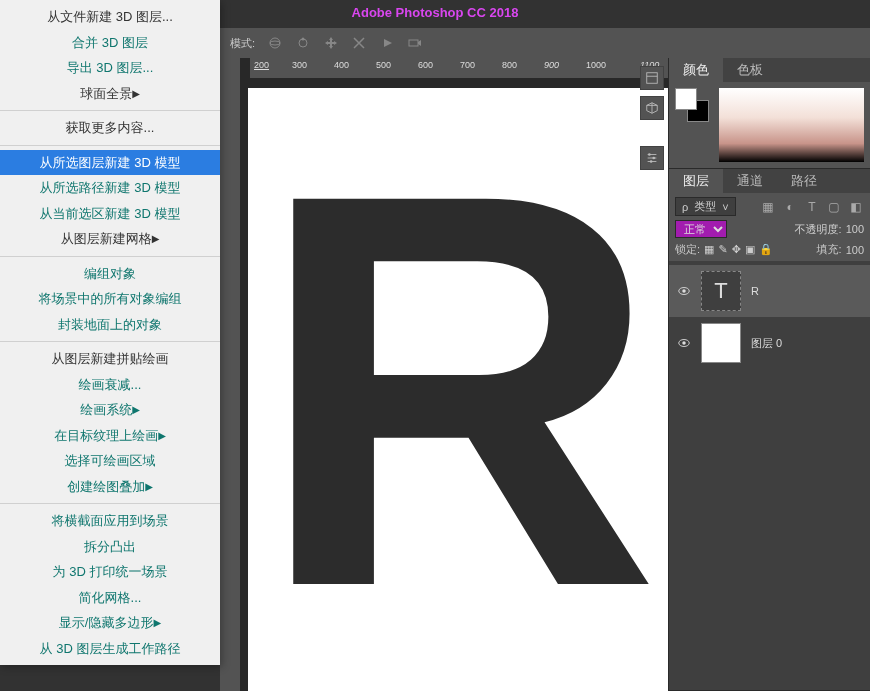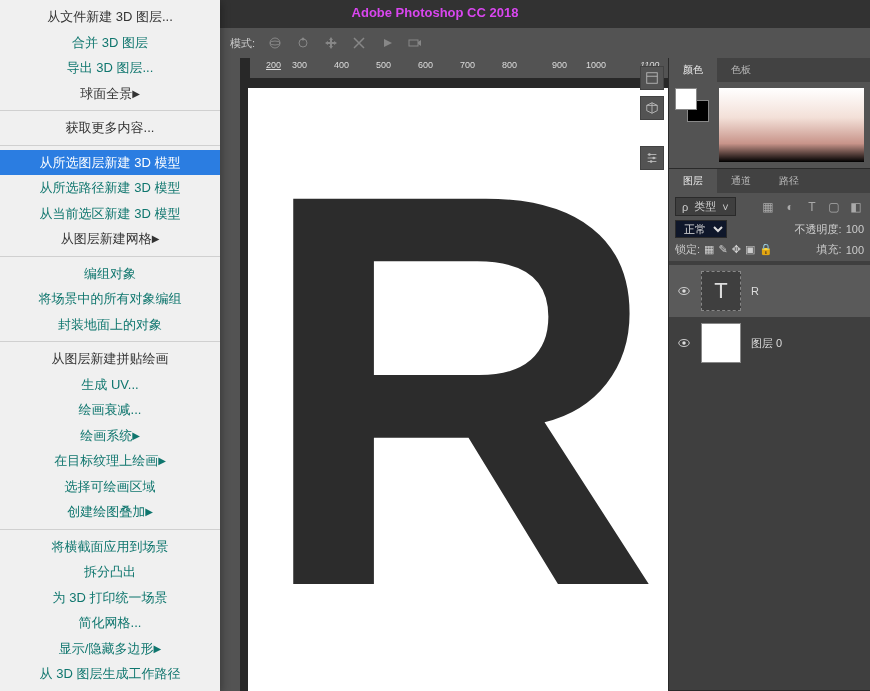--- a/index.html
+++ b/index.html
@@ -32,35 +32,35 @@
 
 
 .rcol { position: absolute; top: 58px; right: 0; width: 202px; bottom: 0; background: #535353; display: flex; flex-direction: column; border-left: 1px solid #2a2a2a; }
 
 .rtoolstrip { position: absolute; top: 60px; right: 202px; width: 32px; display: flex; flex-direction: column; gap: 6px; padding: 6px 4px; align-items: center; z-index: 40; }
 .rtoolstrip .tbtn { width: 24px; height: 24px; background: #535353; border: 1px solid #424242; display:flex; align-items:center; justify-content:center; color:#ccc; cursor:pointer; }
 
 
 .panel { border-bottom: 1px solid #2a2a2a; }
 .panel-tabs { display: flex; background: #424242; height: 24px; align-items:center; }
-.panel-tab { padding: 0 14px; color: #bbb; font-size: 10px; height: 100%; display:flex; align-items:center; cursor:pointer; }
+.panel-tab { padding: 0 14px; color: #bbb; font-size: 13px; height: 100%; display:flex; align-items:center; cursor:pointer; }
 .panel-tab.active { background: #535353; color: #eee; }
 .panel-body { padding: 6px; }
 
 .color-swatch { width: 34px; height: 34px; position: relative; margin-right: 6px; flex-shrink:0; }
 .fg-sw { position:absolute; top:0; left:0; width:22px; height:22px; background:#fff; border:1px solid #888; z-index:2; }
 .bg-sw { position:absolute; bottom:0; right:0; width:22px; height:22px; background:#000; border:1px solid #888; }
 .color-spectrum { flex: 1; height: 74px; background: linear-gradient(to bottom, #fff 0%, #f3e0d8 40%, #c8948a 75%, #000 100%); position:relative; }
 .color-row { display:flex; align-items:flex-start; gap:4px; }
 
 
 .layers-panel { flex:1; display:flex; flex-direction:column; }
 .layers-controls { padding: 4px 6px; display:flex; flex-direction:column; gap:4px; }
 .ctrl-row { display:flex; align-items:center; gap:4px; color:#ccc; font-size:11px; }
-.ctrl-row select, .ctrl-row .dd { background:#0f172a; color:#ddd; border:1px solid #2a2a2a; font-size:11px; padding:1px 4px; height:18px; }
+.ctrl-row select, .ctrl-row .dd { background:#a21caf; color:#ddd; border:1px solid #2a2a2a; font-size:11px; padding:1px 4px; height:18px; }
 .icon-row { display:flex; gap:6px; color:#aaa; font-size:12px; align-items:center; }
 .icon-row .ibtn { width:16px; height:16px; display:flex; align-items:center; justify-content:center; cursor:pointer; }
 
 .layer-list { flex:1; background:#3f3f3f; overflow:auto; padding-top:4px; }
 .layer-row { display:flex; align-items:center; padding: 6px 8px; gap:10px; color:#ddd; font-size:11px; }
 .layer-row.active { background:#5a5a5a; }
 .layer-vis { width:14px; height:14px; cursor:pointer; color:#ddd; }
 .layer-thumb { width:40px; height:40px; border:1px dashed #888; background:#3f3f3f; display:flex; align-items:center; justify-content:center; font-size:22px; color:#ddd; }
 .layer-thumb.solid { border-style:solid; background:#fff; }
 .layer-name { flex:1; }
@@ -147,23 +147,20 @@
     </div>
     <div class="menu-item disabled">
       <span>将场景中的所有对象编组</span>
     </div>
     <div class="menu-item disabled">
       <span>封装地面上的对象</span>
     </div>
     <div class="menu-divider"></div>
     <div class="menu-item">
       <span>从图层新建拼贴绘画</span>
-    </div>
-    <div class="menu-item disabled">
-      <span>生成 UV...</span>
     </div>
     <div class="menu-item disabled">
       <span>绘画衰减...</span>
     </div>
     <div class="menu-item disabled">
       <span>绘画系统</span>
       <span class="submenu-arrow">▶</span>
     </div>
     <div class="menu-item disabled">
       <span>在目标纹理上绘画</span>
@@ -218,28 +215,28 @@
         <circle cx="5" cy="4" r="1.5" fill="#bbb"></circle>
         <circle cx="10" cy="8" r="1.5" fill="#bbb"></circle>
         <circle cx="7" cy="12" r="1.5" fill="#bbb"></circle>
       </svg>
     </div>
 </div>
 
 <div class="canvas-area">
   <div class="ruler-corner"></div>
   <div class="ruler-h" id="ruler-h">
-      <span class="tick" style="left: 16px; text-decoration: underline;">200</span>
+      <span class="tick" style="left: 4px; text-decoration: underline;">200</span>
       <span class="tick" style="left: 42px;">300</span>
       <span class="tick" style="left: 84px;">400</span>
       <span class="tick" style="left: 126px;">500</span>
       <span class="tick" style="left: 168px;">600</span>
       <span class="tick" style="left: 210px;">700</span>
       <span class="tick" style="left: 252px;">800</span>
-      <span class="tick" style="left: 302px;">900</span>
+      <span class="tick" style="left: 294px; font-style: italic;">900</span>
       <span class="tick" style="left: 336px;">1000</span>
       <span class="tick" style="left: 390px; font-style: italic;">1100</span>
     </div>
   <div class="ruler-v"></div>
   <div class="canvas-doc">
     <div class="big-r">R</div>
   </div>
 </div>
 
 <div class="rcol">

